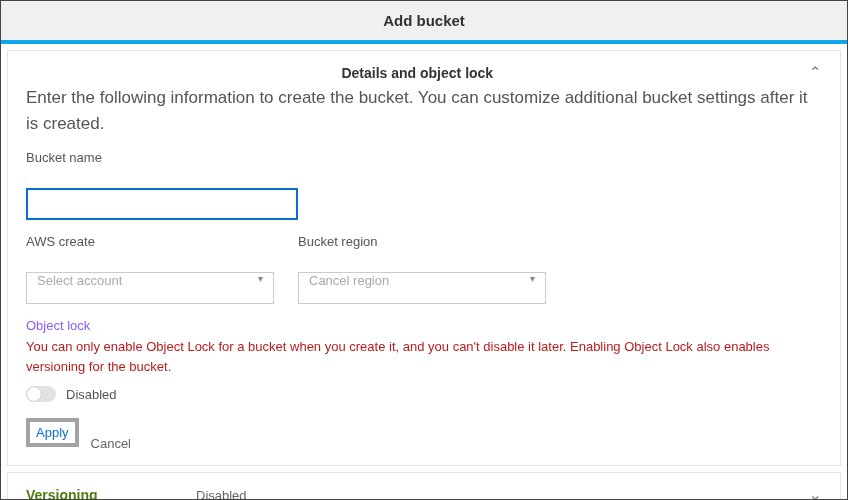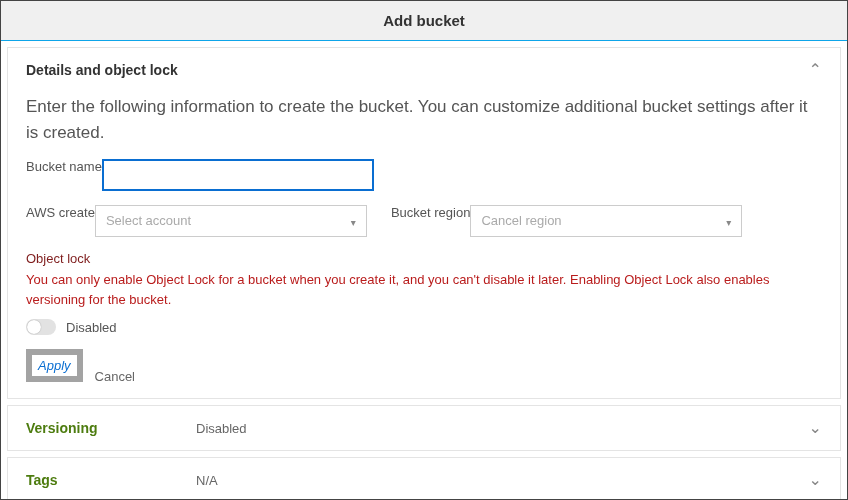--- a/index.html
+++ b/index.html
@@ -8,21 +8,21 @@
       font-size: 13px;
       color: #333;
       background: #fff;
       width: 848px;
       height: 500px;
       border: 1px solid #444;
       overflow: hidden;
     }
     .header {
       background: #f0f0f0;
-      border-bottom: 1px solid #0ea5e9;
+      border-bottom: 4px solid #0ea5e9;
       padding: 11px 0;
       text-align: center;
       font-weight: 600;
       font-size: 15px;
       color: #333;
     }
     .panel {
       border: 1px solid #e4e4e4;
       margin: 6px;
       background: #fff;
@@ -38,21 +38,22 @@
     }
     .panel-header-row {
       display: flex;
       align-items: flex-start;
       justify-content: space-between;
     }
     .panel-title {
       font-weight: 600;
       font-size: 14px;
       color: #333;
-      margin-bottom: 16px;
+      margin-bottom: 4px;
+      text-align: center;
     }
     .panel-subtitle {
       color: #555;
       font-size: 17px;
       margin-bottom: 14px;
       line-height: 1.5;
     }
     .chev {
       color: #888;
       font-size: 16px;
@@ -64,52 +65,53 @@
       font-size: 13px;
       margin-bottom: 6px;
     }
     .field-row {
       display: flex;
       gap: 24px;
       margin-bottom: 14px;
     }
     .field-col {
       display: flex;
-      flex-direction: row;
+      flex-direction: column;
+      gap: 17px;
     }
     .text-input {
       width: 272px;
       height: 32px;
       padding: 4px 8px;
       font-size: 13px;
       border: 2px solid #0a6ed1;
       outline: none;
     }
     .select-like {
-      width: 272px;
+      width: 248px;
       height: 32px;
       border: 1px solid #ccc;
       display: flex;
-      align-items: flex-end;
+      align-items: flex-start;
       justify-content: space-between;
-      padding: 8px 10px;
+      padding: 0 10px;
       color: #aaa;
       font-size: 13px;
       cursor: pointer;
       background: #fff;
     }
     .select-caret {
       color: #888;
       font-size: 10px;
     }
     .section-sub {
       margin-top: 2px;
     }
     .sub-title {
-      color: #7f1d1d;
+      color: #8b5cf6;
       font-size: 13px;
       margin-bottom: 4px;
     }
     .sub-desc {
       color: #b91c1c;
       font-size: 13px;
       margin-bottom: 10px;
       line-height: 1.5;
     }
     .toggle-row {
@@ -142,24 +144,23 @@
     }
     .btn-row {
       display: flex;
       align-items: center;
       gap: 12px;
     }
     .apply-btn {
       color: #0a6ed1;
       font-size: 13px;
       padding: 3px 6px;
-      border: 6px solid #a3a3a3;
-      cursor: pointer;
-      background: #fff;
-      font-style: italic;
+      border: 4px solid #a3a3a3;
+      cursor: pointer;
+      background: #fff;
     }
     .cancel-btn {
       color: #666;
       font-size: 13px;
       cursor: pointer;
       background: none;
       border: none;
       margin-top: 22px;
     }
     .closed-title {

